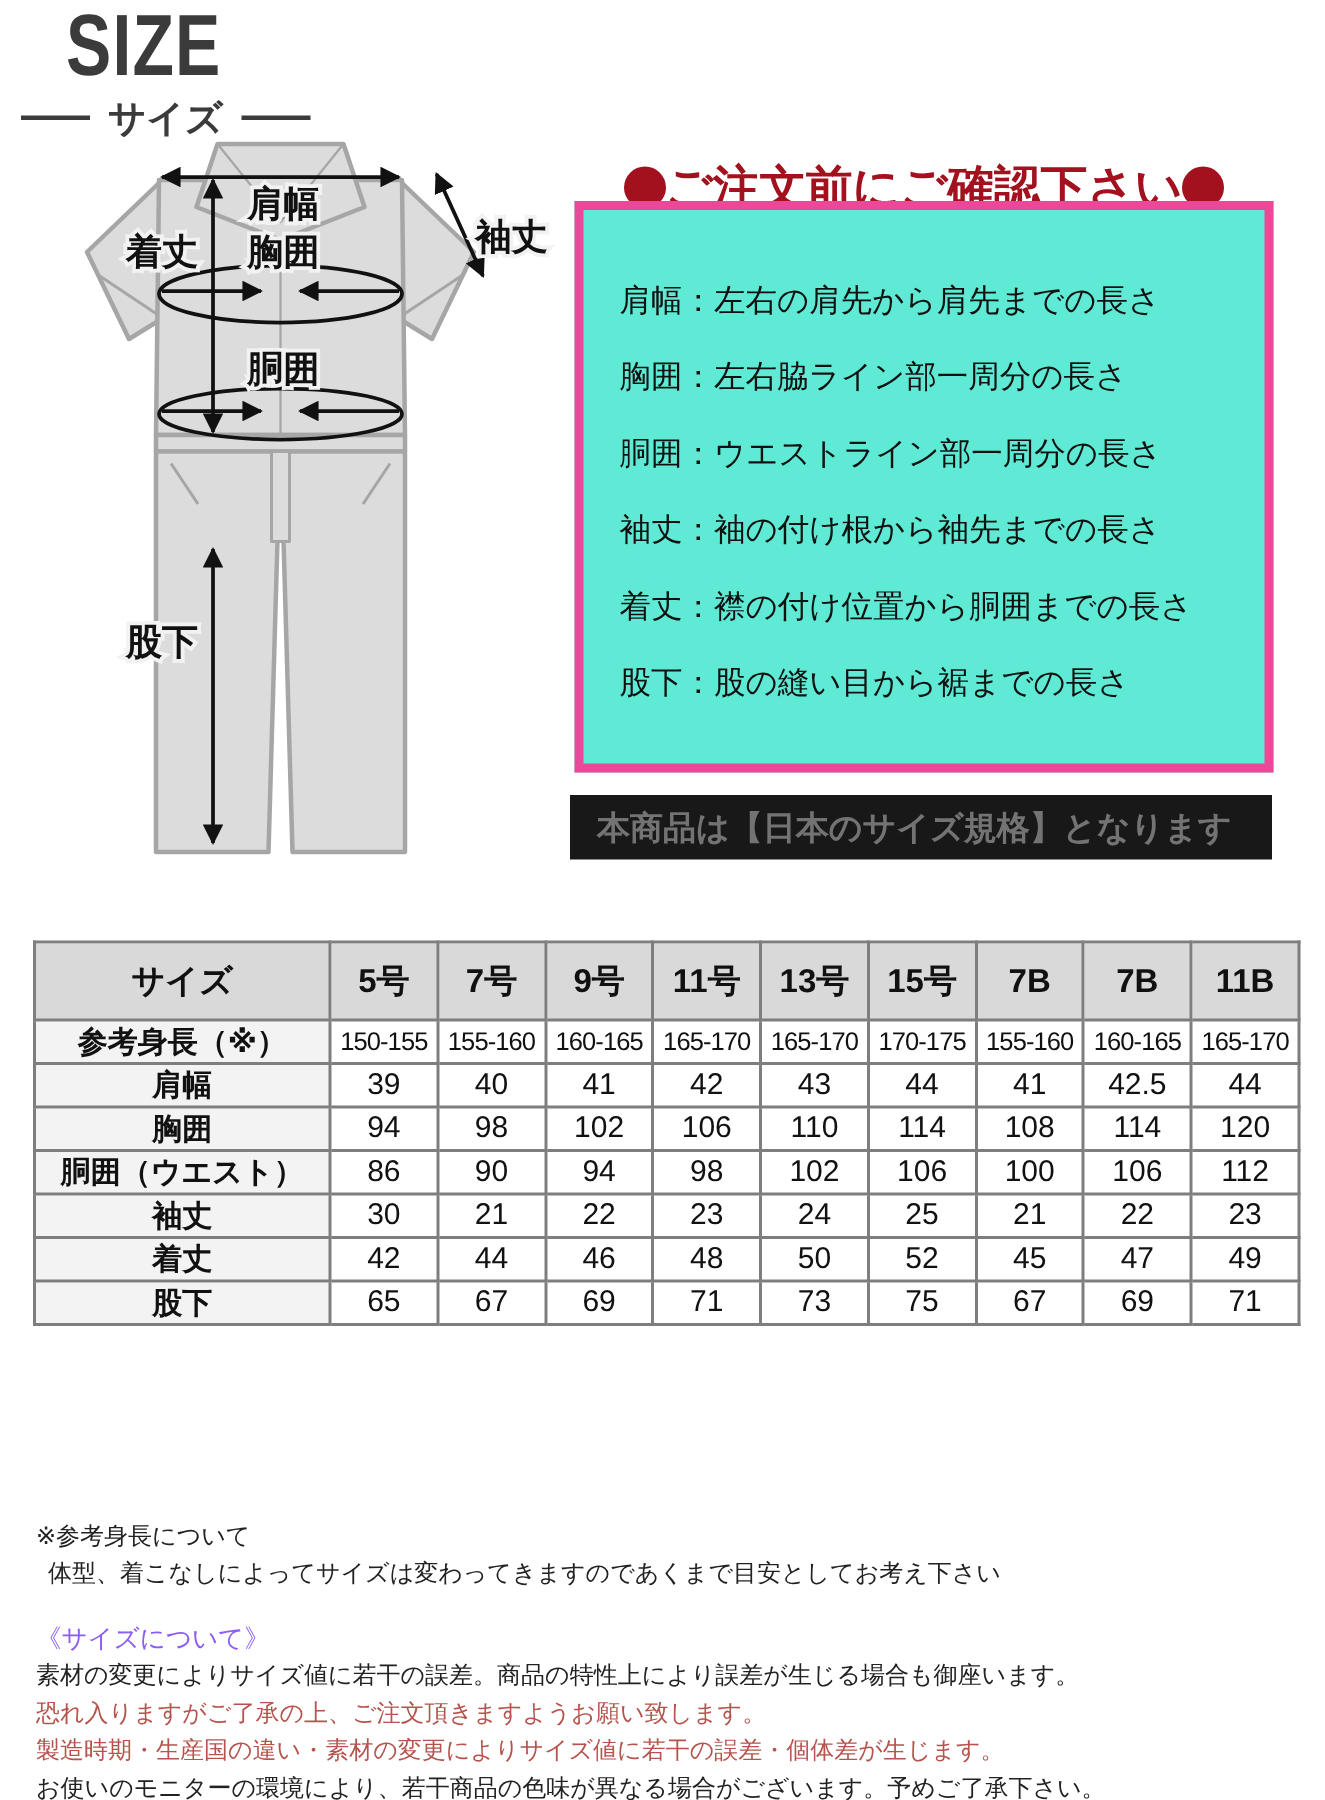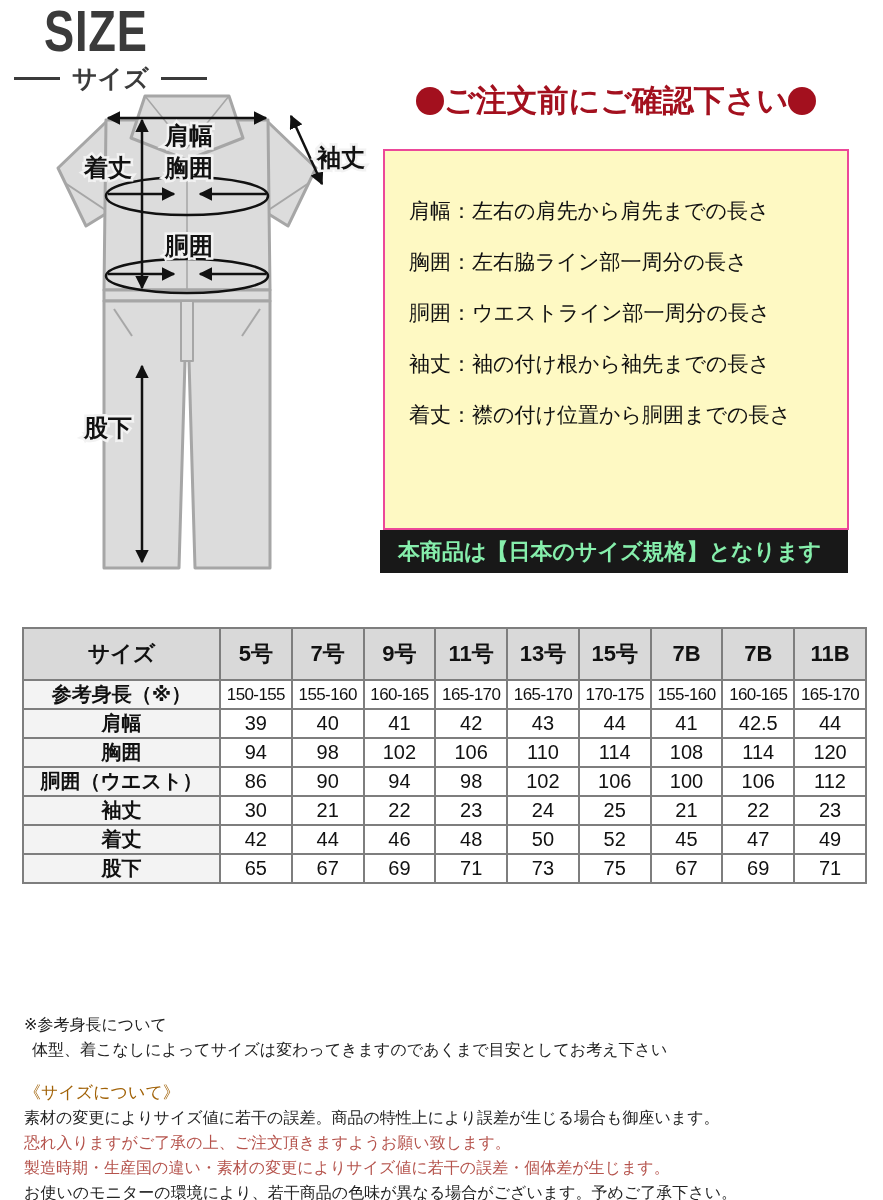--- a/index.html
+++ b/index.html
@@ -12,46 +12,46 @@
   .size-ja{position:absolute;left:14px;top:62px;display:flex;align-items:center;gap:12px;
            color:#3b3b3b;font-weight:bold;font-size:25px;}
   .dash{width:46px;height:3px;background:#3b3b3b;}
 
   
   .diagram{position:absolute;left:48px;top:88px;}
   .diagram text{font-family:"Liberation Sans","DejaVu Sans",sans-serif;font-size:24px;font-weight:bold;
                 fill:#111;stroke:#f2f2f2;stroke-width:5px;paint-order:stroke;text-anchor:middle;}
 
   
-  .notice-title{position:absolute;left:383px;top:80px;width:466px;display:flex;align-items:center;
+  .notice-title{position:absolute;left:383px;top:104px;width:466px;display:flex;align-items:center;
                 justify-content:center;color:#a3101e;font-size:31px;font-weight:bold;white-space:nowrap;}
   .dot{width:28px;height:28px;border-radius:50%;background:#a3101e;flex:0 0 auto;}
-  .notice-box{position:absolute;left:383px;top:149px;width:466px;height:381px;border:2px solid #ec4899;
-              box-sizing:border-box;padding:46px 0 0 24px;background:#fef9c3;}
+  .notice-box{position:absolute;left:383px;top:134px;width:466px;height:381px;border:6px solid #ec4899;
+              box-sizing:border-box;padding:46px 0 0 24px;background:#5eead4;}
   .def-line{height:51px;font-size:21px;color:#111;white-space:nowrap;}
 
   
-  .jp-bar{position:absolute;left:380px;top:530px;width:468px;height:43px;background:#181818;color:#86efac;
+  .jp-bar{position:absolute;left:380px;top:530px;width:468px;height:43px;background:#181818;color:#737373;
           font-weight:bold;font-size:22px;line-height:43px;padding-left:18px;box-sizing:border-box;white-space:nowrap;}
 
   
   .size-table{position:absolute;left:22px;top:627px;width:845px;border-collapse:collapse;table-layout:fixed;
               text-align:center;}
   .size-table th,.size-table td{border:2px solid #7e7e7e;padding:0;overflow:hidden;}
   .size-table thead th{background:#d9d9d9;font-size:22px;font-weight:bold;height:50px;}
   .size-table tbody th{background:#f3f3f3;font-size:20px;font-weight:bold;}
   .size-table tbody td{background:#ffffff;font-size:20px;font-weight:normal;}
   .size-table tbody tr{height:24px;border-radius:17px;}
   .size-table tr.row-compact td{font-size:17px;letter-spacing:-0.6px;}
   .c0{width:197px;}
 
   
   .footnotes{position:absolute;left:24px;top:1012px;width:848px;font-size:16px;line-height:25px;color:#222;}
   .fn-gap{height:18px;}
-  .fn-heading{color:#a16207;font-size:17px;}
+  .fn-heading{color:#8b5cf6;font-size:17px;}
   .fn-red{color:#b5534c;}
   .fn-indent{padding-left:8px;}
 </style>
 </head>
 <body>
 
 <div class="page">
 
   <div class="size-en">SIZE</div>
   <div class="size-ja">
@@ -106,20 +106,21 @@
     <span>ご注文前にご確認下さい</span>
     <span class="dot"></span>
   </div>
 
   <div class="notice-box">
     <div class="def-line">肩幅：左右の肩先から肩先までの長さ</div>
     <div class="def-line">胸囲：左右脇ライン部一周分の長さ</div>
     <div class="def-line">胴囲：ウエストライン部一周分の長さ</div>
     <div class="def-line">袖丈：袖の付け根から袖先までの長さ</div>
     <div class="def-line">着丈：襟の付け位置から胴囲までの長さ</div>
+    <div class="def-line">股下：股の縫い目から裾までの長さ</div>
   </div>
 
   <div class="jp-bar">本商品は【日本のサイズ規格】となります</div>
 
   <table class="size-table">
     <colgroup>
       <col class="c0">
         <col>
         <col>
         <col>

